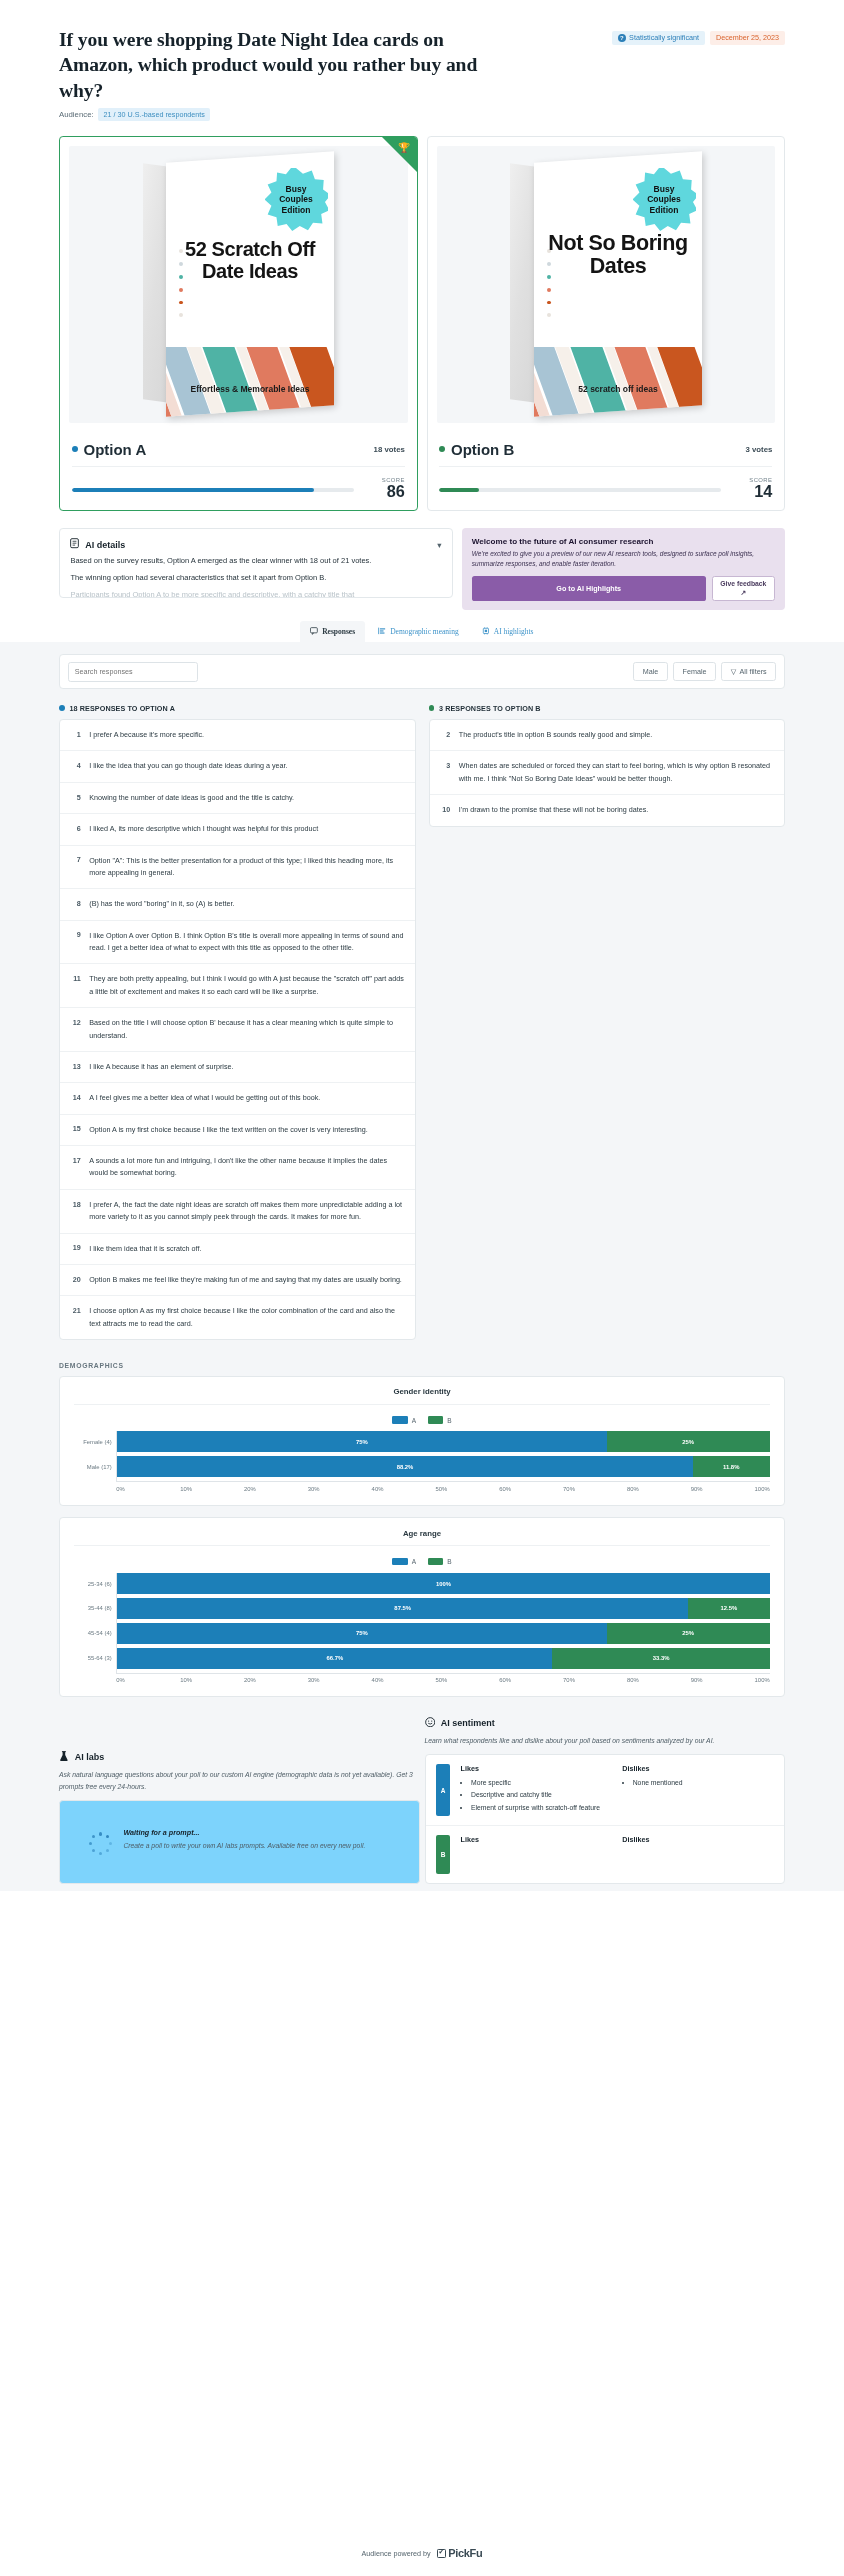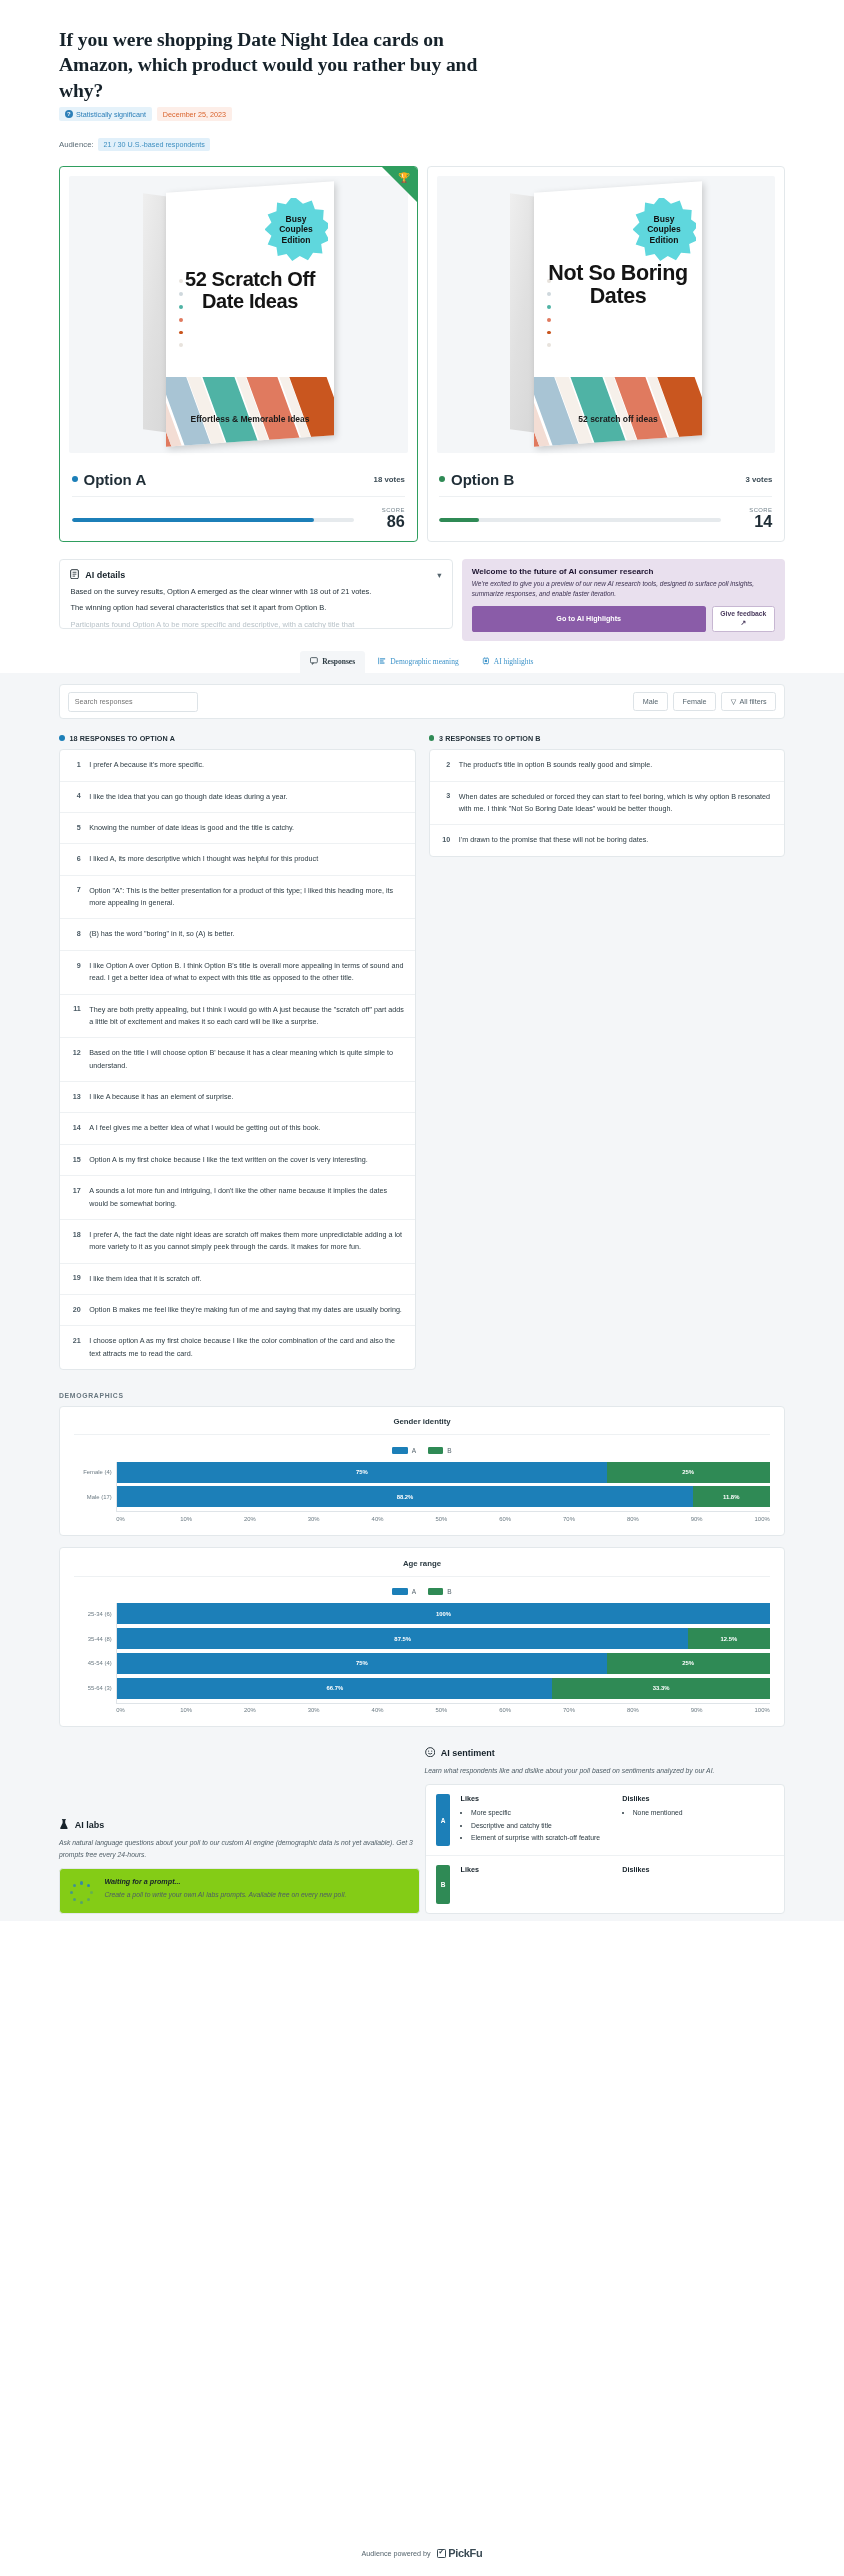--- a/index.html
+++ b/index.html
@@ -8,33 +8,33 @@
     background: #ffffff;
     font-family: "Liberation Sans", sans-serif;
     color: #2b3a42;
   }
   body { width: 844px; height: 2576px; position: relative; overflow: hidden; }
 
   .wrap { width: 844px; }
 
   
   .hero { background:#fff; padding: 27px 59px 0 59px; }
-  .hero-top { display:flex; align-items:flex-start; justify-content:space-between;flex-direction:column; }
+  .hero-top { display:flex; align-items:flex-start; justify-content:space-between; }
   .q-title {
     font-family: "Liberation Serif", serif;
     font-size: 19.6px; font-weight: 700; line-height: 1.30;
     color:#16222a; max-width: 456px; letter-spacing:-0.1px;
   }
   .badges { display:flex; gap:5.2px; padding-top:3.9px; flex-shrink:0; }
   .badge { font-size:7.2px; padding:2.6px 5.9px; border-radius:2px; white-space:nowrap; display:flex; align-items:center; gap:3.3px;}
   .badge-sig { background:#e5f2fa; color:#2c7fb8; }
   .badge-date { background:#fdeee8; color:#d9622b; }
   .qmark { width:7.8px; height:7.8px; border-radius:50%; background:#2c7fb8; color:#fff;
            font-size:5.9px; display:inline-flex; align-items:center; justify-content:center; font-weight:700;}
-  .audience { margin-top:17px; font-size:7.8px; color:#5a6b75; display:flex; align-items:center; gap:4.6px;}
+  .audience { margin-top:5px; font-size:7.8px; color:#5a6b75; display:flex; align-items:center; gap:4.6px;}
   .audience-pill { background:#e1f0fa; color:#3e8fc0; font-size:7.2px; padding:2px 5.2px; border-radius:2px;}
 
   
   .cards { display:flex; gap:9px; padding: 14.3px 59px 17px 59px; background:#fff;}
   .card { flex:1; border:0.7px solid #e3e8eb; border-radius:3.9px; background:#fff; position:relative; overflow:hidden;}
   .card.winner { border:1.3px solid #2f9e5f; }
   .ribbon {
     position:absolute; top:0; right:0; width:0; height:0;
     border-left:35px solid transparent; border-top:35px solid #2f9e5f;
   }
@@ -158,21 +158,21 @@
   .axis { display:flex; border-top:0.7px solid #dfe4e8; padding-top:3.3px; margin-left:42px;}
   .axis span { flex:1; font-size:5.9px; color:#6b7a83; text-align:left; }
   .axis span:last-child { flex:0; white-space:nowrap; }
 
   
   .bottom-row { display:flex; gap:5px; margin-top:20px; align-items:flex-end;}
   .bcol { flex:1; min-width:0;}
   .bhead { display:flex; align-items:center; gap:5.9px; }
   .bhead h3 { font-size:9px; font-weight:700; color:#16222a;}
   .bdesc { font-size:6.8px; font-style:italic; color:#4d5c65; line-height:1.72; margin-top:5.2px;}
-  .panel { background:#84cc16; border:0.7px solid #e3e8eb; border-radius:3.9px; margin-top:7.8px; padding:8px;}
+  .panel { background:#7dd3fc; border:0.7px solid #e3e8eb; border-radius:3.9px; margin-top:7.8px; padding:27px;}
   .wait-row { display:flex; gap:10.4px; align-items:flex-start;}
   .spinner { width:26px; height:26px; position:relative; flex-shrink:0; margin-top:2px;}
   .spinner i { position:absolute; width:3.3px; height:3.3px; border-radius:50%; background:#2a80b9; }
   .wait-title { font-size:7.2px; font-weight:700; font-style:italic; color:#16222a;}
   .wait-desc { font-size:6.8px; font-style:italic; color:#4d5c65; line-height:1.72; margin-top:2.6px;}
 
   .sent-panel { background:#fff; border:0.7px solid #e3e8eb; border-radius:3.9px; margin-top:7.8px; overflow:hidden;}
   .sent-row { display:flex; gap:10.4px; padding:9px 10.4px; border-bottom:0.7px solid #eef1f3;}
   .sent-row:last-child { border-bottom:none; }
   .sent-tag { width:14.3px; border-radius:2px; color:#fff; font-size:6.5px; font-weight:700;

